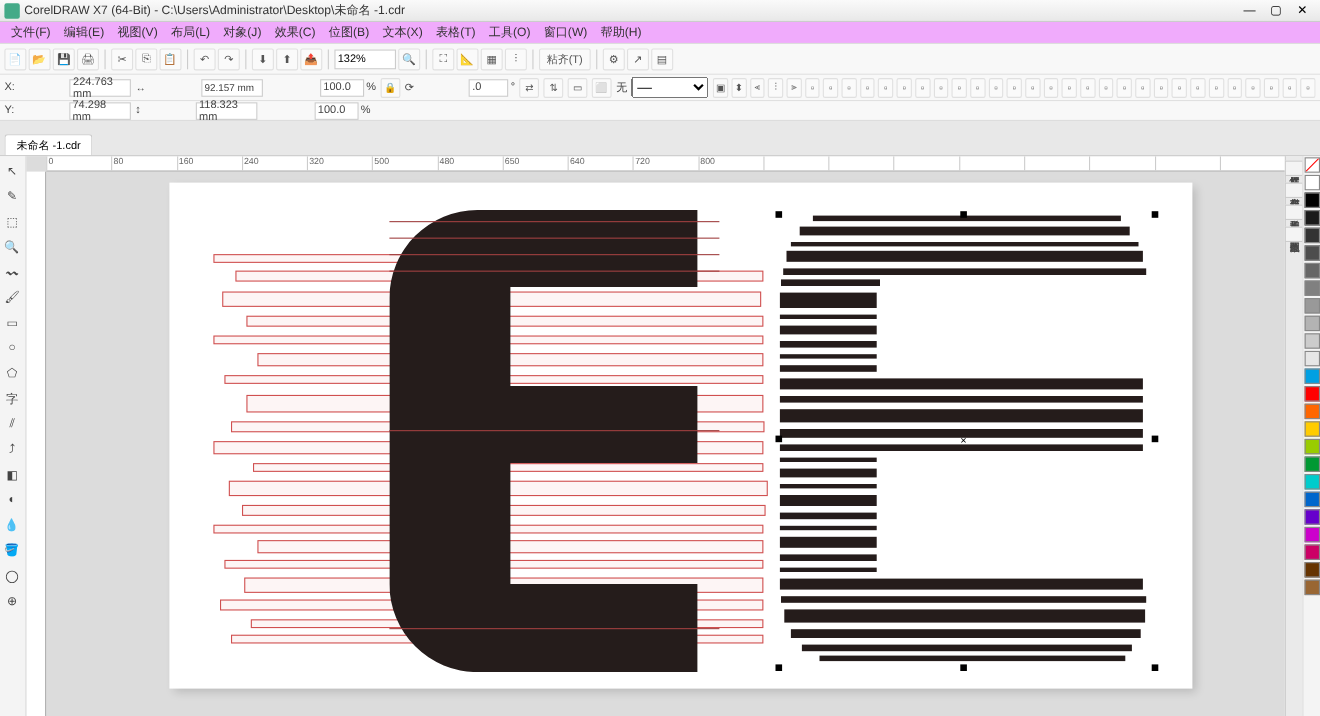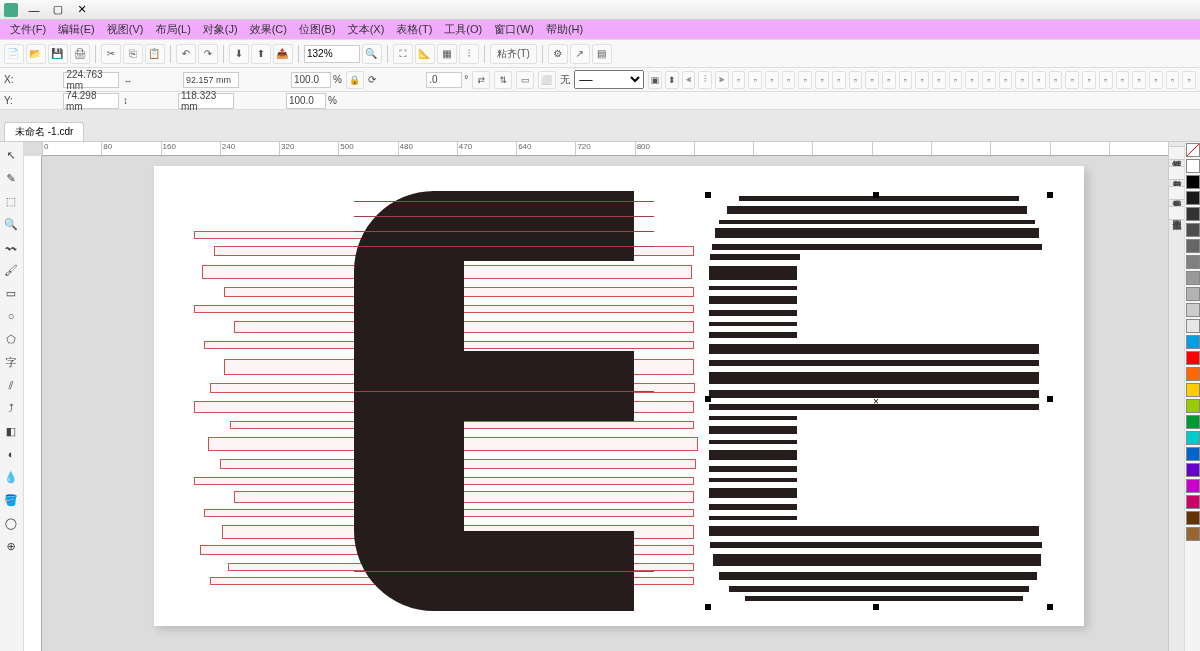--- a/index.html
+++ b/index.html
@@ -37,20 +37,21 @@
 .colorbar { width: 16px; background: #f4f4f4; border-left: 1px solid #ddd; display: flex; flex-direction: column; }
 .colorbar .swatch { width: 14px; height: 14px; border: 1px solid #888; margin: 1px auto; cursor: pointer; }
 .dockers { width: 16px; background: #eaeaea; border-left: 1px solid #ccc; display: flex; flex-direction: column; align-items: center; padding: 4px 0; gap: 6px; }
 .dockers .tab-v { writing-mode: vertical-rl; font-size: 9px; padding: 6px 1px; background: #f4f4f4; border: 1px solid #ccc; cursor: pointer; color: #444; }
 </style>
 </head>
 <body>
 
 <div class="titlebar">
   <div class="logo"></div>
+  <div class="title">CorelDRAW X7 (64-Bit) - C:\Users\Administrator\Desktop\未命名 -1.cdr</div>
   <div class="winbtn">—</div>
   <div class="winbtn">▢</div>
   <div class="winbtn">✕</div>
 </div>
 
 <div class="menubar">
   <div class="menu">文件(F)</div>
   <div class="menu">编辑(E)</div>
   <div class="menu">视图(V)</div>
   <div class="menu">布局(L)</div>
@@ -199,21 +200,21 @@
 
   <div class="canvas-area">
     <div class="ruler-h" id="ruler-h">
         <div class="tick">0</div>
         <div class="tick">80</div>
         <div class="tick">160</div>
         <div class="tick">240</div>
         <div class="tick">320</div>
         <div class="tick">500</div>
         <div class="tick">480</div>
-        <div class="tick">470</div>
+        <div class="tick">650</div>
         <div class="tick">640</div>
         <div class="tick">720</div>
         <div class="tick">800</div>
         <div class="tick"></div>
         <div class="tick"></div>
         <div class="tick"></div>
         <div class="tick"></div>
         <div class="tick"></div>
         <div class="tick"></div>
         <div class="tick"></div>

